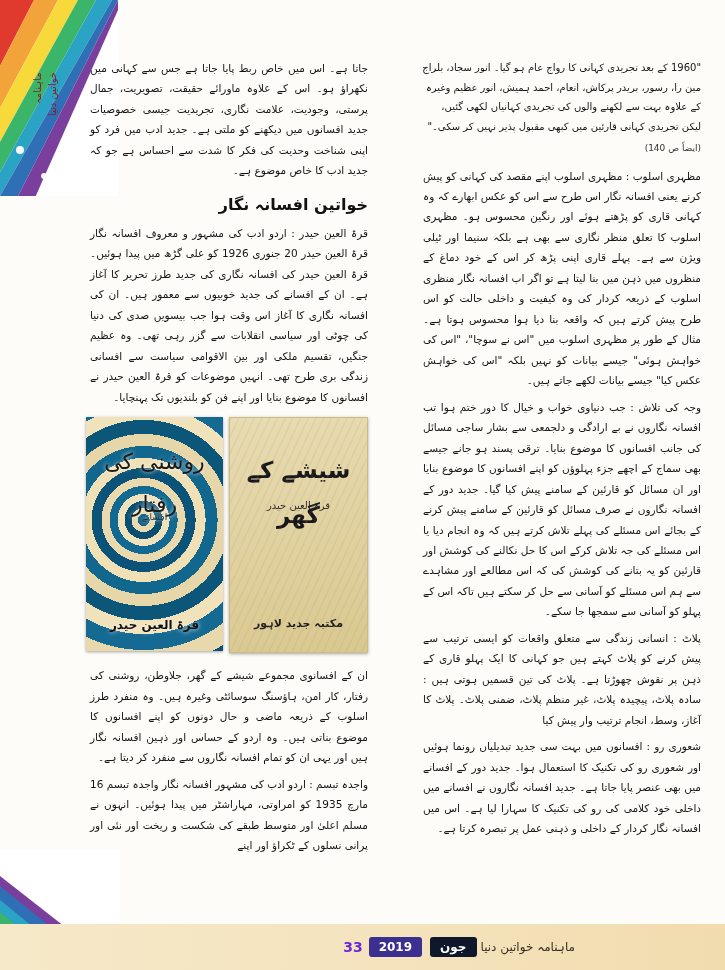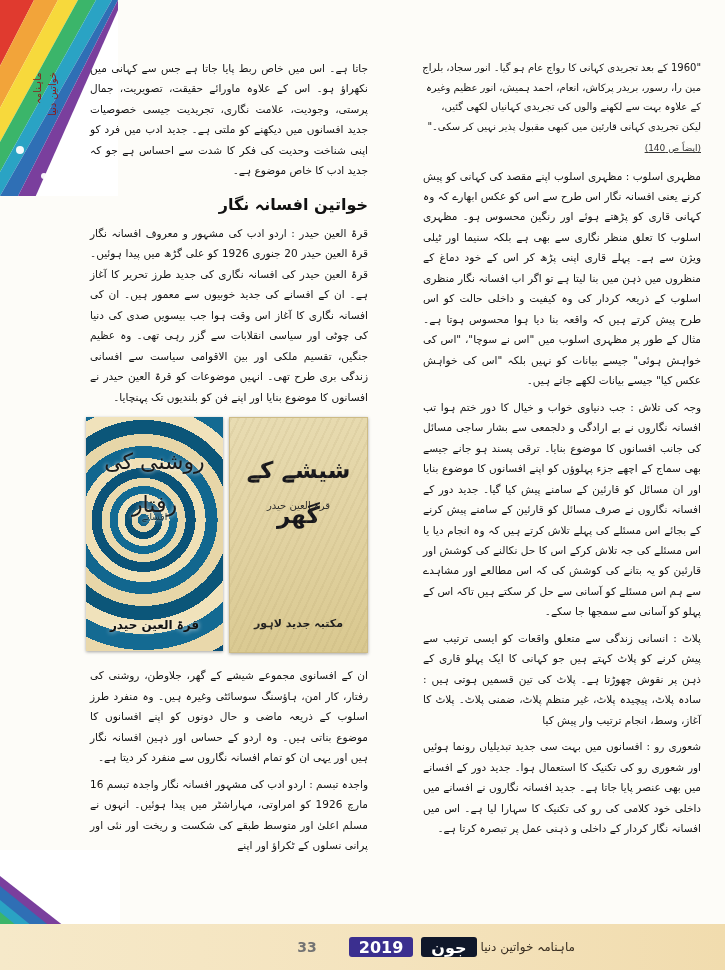--- a/index.html
+++ b/index.html
@@ -47,26 +47,26 @@
   .footer-inner{
     position:absolute;left:0;bottom:0;width:100%;height:46px;
     display:flex;align-items:center;direction:rtl;
   }
   .footer-mag{
     margin-right:150px;font-size:12px;color:#3a2f22;
   }
   .pill{
     display:inline-flex;align-items:center;justify-content:center;
     height:20px;padding:0 10px;border-radius:3px;margin:0 4px;
-    font-size:16px;font-weight:bold;color:#ffffff;background:#3b2f8f;
+    font-size:12px;font-weight:bold;color:#ffffff;background:#3b2f8f;
   }
   .pill.year{background:#3b2f8f}
   .pill.month{background:#0f172a}
   .pagenum{
-    margin-left:0;margin-right:28px;color:#737373;font-weight:bold;font-size:14px;
+    margin-left:0;margin-right:2px;color:#6d28d9;font-weight:bold;font-size:14px;
   }
 
   
   .columns{
     position:absolute;top:58px;left:86px;right:24px;height:800px;
     direction:rtl;
   }
   .col{
     position:absolute;top:0;width:282px;
     font-size:10.5px;line-height:1.95;
@@ -77,21 +77,21 @@
   .col-left{left:0;}
 
   p{margin:0 0 6px 4px;}
   .heading{
     font-weight:bold;font-size:16px;color:#111;margin:8px 0 3px 0;
     text-align:right;
   }
   .quote{
     font-size:10px;line-height:1.95;margin:0 0 4px 0;text-align:right;
   }
-  .source{font-size:9px;color:#333;margin:0 0 8px 0;text-align:right;text-decoration:underline;}
+  .source{font-size:9px;color:#333;margin:0 0 8px 0;text-align:right;}
 
   
   .covers{
     position:relative;width:100%;height:240px;margin:10px 0 8px 0;
     display:flex;gap:6px;direction:ltr;justify-content:center;
   }
   .cover{
     width:137px;height:234px;position:relative;overflow:hidden;
     box-shadow:0 1px 3px rgba(0,0,0,.35);
   }
@@ -200,21 +200,21 @@
           <div class="author">قرۃ العین حیدر</div>
         </div>
         <div class="cover cover-b">
           <div class="title">شیشے کے گھر</div>
           <div class="sub">قرۃ العین حیدر</div>
           <div class="pub">مکتبہ جدید لاہور</div>
         </div>
       </div>
 
       <p>ان کے افسانوی مجموعے شیشے کے گھر، جلاوطن، روشنی کی رفتار، کار امن، ہاؤسنگ سوسائٹی وغیرہ ہیں۔ وہ منفرد طرز اسلوب کے ذریعہ ماضی و حال دونوں کو اپنے افسانوں کا موضوع بناتی ہیں۔ وہ اردو کے حساس اور ذہین افسانہ نگار ہیں اور یہی ان کو تمام افسانہ نگاروں سے منفرد کر دیتا ہے۔</p>
-      <p>واجدہ تبسم : اردو ادب کی مشہور افسانہ نگار واجدہ تبسم 16 مارچ 1926 کو امراوتی، مہاراشٹر میں پیدا ہوئیں۔ انہوں نے مسلم اعلیٰ اور متوسط طبقے کی شکست و ریخت اور نئی اور پرانی نسلوں کے ٹکراؤ اور اپنے</p>
+      <p>واجدہ تبسم : اردو ادب کی مشہور افسانہ نگار واجدہ تبسم 16 مارچ 1935 کو امراوتی، مہاراشٹر میں پیدا ہوئیں۔ انہوں نے مسلم اعلیٰ اور متوسط طبقے کی شکست و ریخت اور نئی اور پرانی نسلوں کے ٹکراؤ اور اپنے</p>
     </div>
 
   </div>
 
   <div class="footer">
     <div class="footer-bar"></div>
     <div class="footer-inner">
       <span class="footer-mag">ماہنامہ خواتین دنیا</span>
       <span class="pill month">جون</span>
       <span class="pill year">2019</span>

